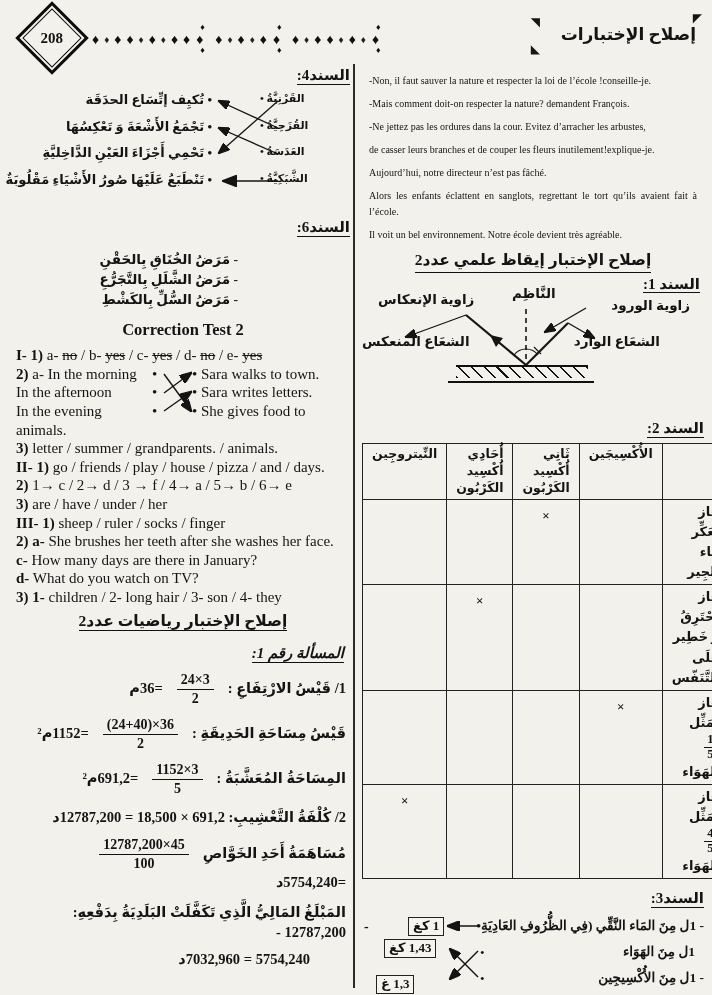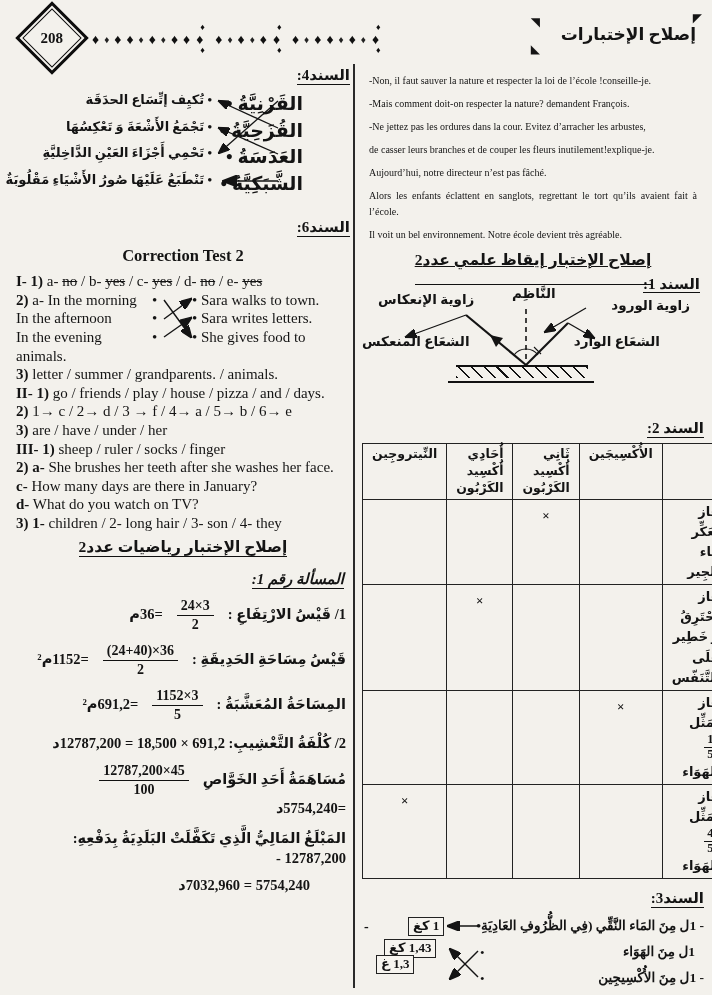--- a/index.html
+++ b/index.html
@@ -24,21 +24,21 @@
   
   .vline{position:absolute;left:353px;top:64px;width:1.5px;height:924px;background:#2a2a2a;}
   .col-l{position:absolute;left:16px;top:66px;width:334px;}
   .col-r{position:absolute;left:362px;top:66px;width:342px;}
   .ar{font-family:"Liberation Serif","DejaVu Sans",serif;}
   .sec-label{text-align:right;direction:rtl;font-weight:700;font-size:15px;}
   .sec-label .u{border-bottom:1.6px solid #111;padding-bottom:1px;}
   
   .match4{position:relative;height:118px;margin-top:6px;}
   .m4-func{position:absolute;left:0;width:196px;direction:rtl;text-align:right;font-size:13px;font-weight:600;white-space:nowrap;}
-  .m4-org{position:absolute;right:47px;width:64px;direction:rtl;text-align:right;font-size:19px;font-weight:600;white-space:nowrap;}
+  .m4-org{position:absolute;right:26px;width:64px;direction:rtl;text-align:left;font-size:11px;font-weight:600;white-space:nowrap;}
   .m4-svg{position:absolute;left:198px;top:0;}
   
   .s6-items{direction:rtl;text-align:right;margin:14px 112px 0 0;font-size:13.5px;font-weight:600;line-height:20px;}
   
   .t2-title{text-align:center;font-weight:bold;font-size:16.5px;margin:10px 0 6px 0;}
   .eng{font-size:15px;line-height:18.6px;}
   .eng p{margin:0;text-align:justify;}
   .eng b{font-weight:bold;}
   .eng s{text-decoration:line-through;}
   .match-en{position:relative;height:56px;}
@@ -53,21 +53,21 @@
              margin:7px 4px 7px 0;line-height:20px;}
   .math-line.fr{margin:10px 4px 10px 0;}
   .math-line.last{padding-left:0;margin-right:40px;margin-left:36px;}
   .frac{display:inline-block;vertical-align:middle;text-align:center;margin:0 14px;line-height:1.15;font-size:14px;font-weight:600;}
   .frac .n{display:block;border-bottom:1.4px solid #111;padding:0 4px 1px 4px;}
   .frac .d{display:block;padding-top:1px;}
   
   .fr-txt p{margin:7px;font-size:10px;line-height:16px;text-align:justify;}
   
   .sci-title{text-align:center;direction:rtl;font-weight:700;font-size:15.5px;margin-top:8px;}
-  .sci-title .u{border-bottom:1.6px solid #111;padding-bottom:16px;text-decoration:underline;}
+  .sci-title .u{border-bottom:1.6px solid #111;padding-bottom:4px;}
   .support1{position:relative;height:132px;margin-top:6px;}
   .d-lab{position:absolute;direction:rtl;font-size:13.5px;font-weight:700;white-space:nowrap;}
   .s1-label{position:absolute;right:4px;top:0;direction:rtl;font-weight:700;font-size:15px;}
   .s1-label .u{border-bottom:1.6px solid #111;}
   .hatch{position:absolute;left:94px;top:90px;width:132px;height:11px;border-top:2px solid #111;
          background:repeating-linear-gradient(45deg,#111 0 1.5px,transparent 1.5px 9px);}
   .gline{position:absolute;left:86px;top:106px;width:146px;height:1.5px;background:#111;}
   
   .s2table{direction:rtl;border-collapse:collapse;margin:6px 2px 0 auto;font-size:13px;font-weight:600;
            font-family:"Liberation Serif","DejaVu Sans",serif;}
@@ -168,20 +168,25 @@
         </defs>
         <line x1="64" y1="11" x2="5" y2="63" stroke-width="1.3" marker-end="url(#ah1)"></line>
         <line x1="64" y1="38" x2="5" y2="11" stroke-width="1.3" marker-end="url(#ah1)"></line>
         <line x1="64" y1="64" x2="5" y2="38" stroke-width="1.3" marker-end="url(#ah1)"></line>
         <line x1="64" y1="91" x2="10" y2="91" stroke-width="1.6" marker-end="url(#ah1)"></line>
       </svg>
     </div>
 
     <div class="sec-label ar" style="margin-top:10px">
       <span class="u">السند6:</span>
+    </div>
+    <div class="s6-items ar">
+      <div>- مَرَضُ الخُنَاقِ بِالحَقْنِ</div>
+      <div>- مَرَضُ الشَّلَلِ بِالتَّجَرُّعِ</div>
+      <div>- مَرَضُ السُّلِّ بِالكَشْطِ</div>
     </div>
 
     <div class="t2-title">Correction Test 2</div>
 
     <div class="eng">
       <p>
         <b>I- 1)</b>
         <span>a-</span> <s>no</s>
         <span>/</span>
         <span>b-</span> <s>yes</s>
@@ -361,17 +366,17 @@
             <path d="M0,0 L9,3.5 L0,7 z" fill="#141414"></path>
           </marker>
         </defs>
         <line x1="42" y1="9" x2="10" y2="9" stroke-width="1.5" marker-end="url(#ah4)"></line>
         <line x1="40" y1="34" x2="12" y2="62" stroke-width="1.4" marker-end="url(#ah4)"></line>
         <line x1="40" y1="60" x2="12" y2="32" stroke-width="1.4" marker-end="url(#ah4)"></line>
       </svg>
 
       <span class="m3-box ar" style="left:46px;top:0">1 كغ</span>
       <span class="m3-box ar" style="left:22px;top:22px">1,43 كغ</span>
-      <span class="m3-box ar" style="left:14px;top:38px">1,3 غ</span>
+      <span class="m3-box ar" style="left:14px;top:58px">1,3 غ</span>
       <span class="m3-dash" style="left:2px;top:2px">-</span>
     </div>
   </div>
 </div>
 
 </body></html>

